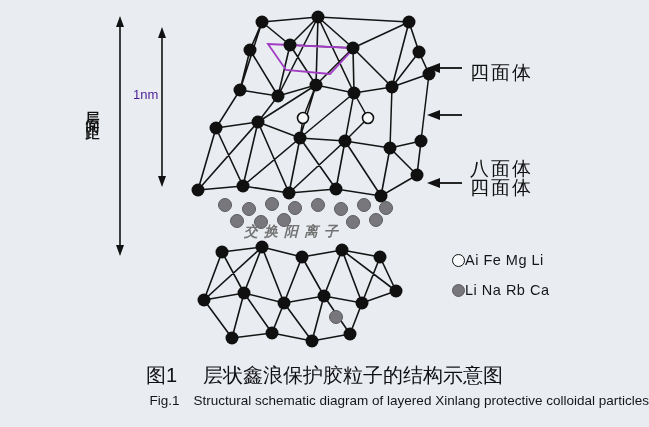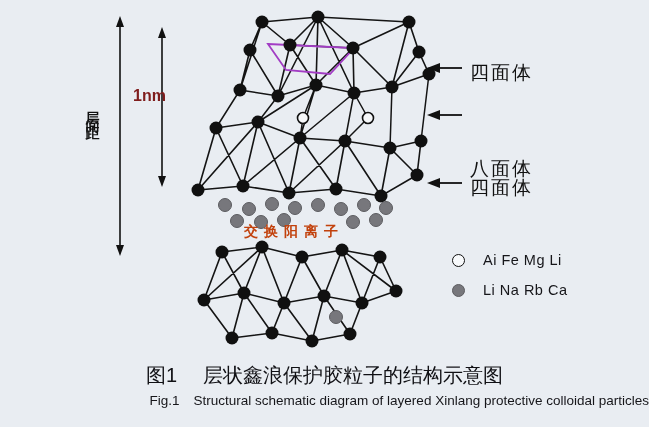--- a/index.html
+++ b/index.html
@@ -11,36 +11,36 @@
   }
   svg.lattice { position:absolute; left:0; top:0; display:block; }
 
   .vertical-label {
     position:absolute; left:84px; top:100px;
     writing-mode:vertical-rl; text-orientation:upright;
     font-size:14px; font-weight:bold; letter-spacing:8px; color:#111;
   }
   .scale-label {
     position:absolute; left:133px; top:87px;
-    font-size:16px; font-weight:bold; color:#7f1d1d;
+    font-size:13px; font-weight:normal; color:#4c1d95;
   }
   .side-label {
     position:absolute; left:470px; font-size:19px; color:#111; letter-spacing:2px;
   }
   .side-label.t-top { top:60px; }
   .side-label.octa  { top:120px;margin-top:36px; }
   .side-label.t-bot { top:175px; }
 
   .cations-label {
     position:absolute; left:244px; top:223px;
-    font-size:14px; font-weight:bold; color:#c2410c; letter-spacing:6px;
+    font-size:14px; font-weight:bold; color:#737373; letter-spacing:6px;font-style:italic;
   }
 
   .legend { position:absolute; left:452px; top:252px; display:flex; flex-direction:column; gap:14px; }
-  .legend-item { display:flex; align-items:center; gap:18px; font-size:14.5px; color:#16161a; letter-spacing:0.5px; }
+  .legend-item { display:flex; align-items:center; gap:0; font-size:14.5px; color:#16161a; letter-spacing:0.5px; }
   .marker { width:13px; height:13px; border-radius:50%; flex:none; box-sizing:border-box; }
   .marker.open  { background:#f8fafc; border:1.6px solid #111; }
   .marker.black { background:#101010; }
   .marker.gray  { background:#77777c; border:1px solid #5c5c60; }
 
   .caption-cn {
     position:absolute; top:362px; left:0; width:100%;
     text-align:center; font-size:20px; color:#101014;
   }
   .caption-cn .gap { display:inline-block; width:26px; }

